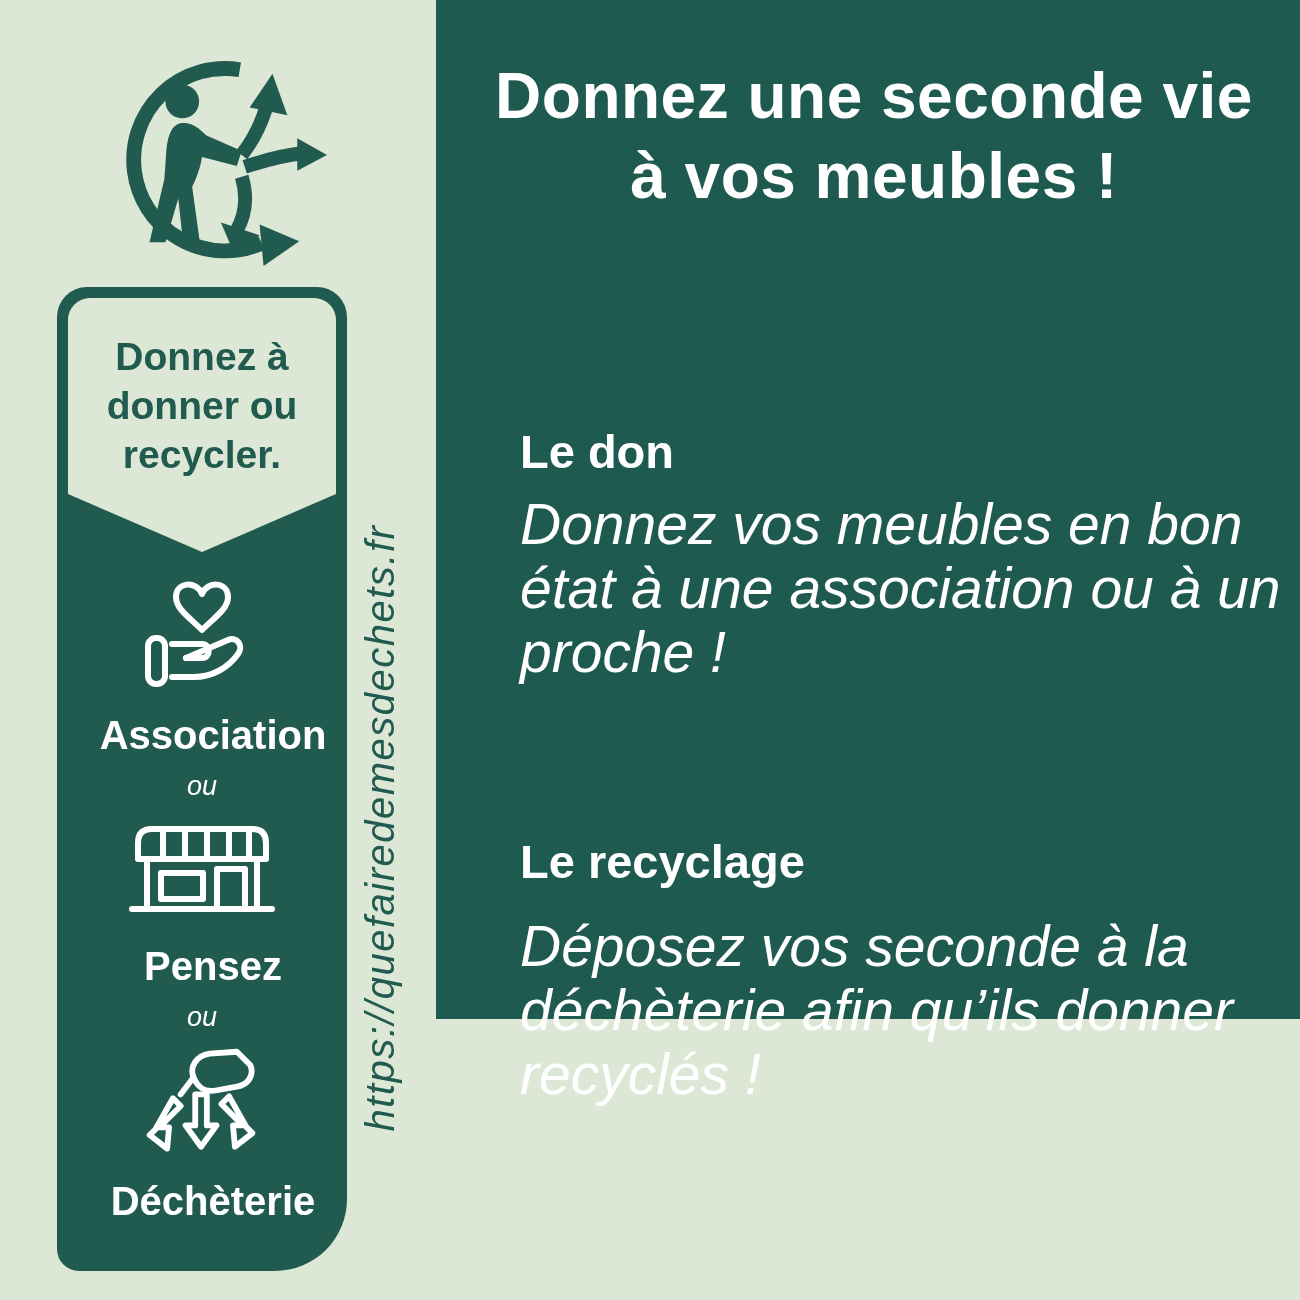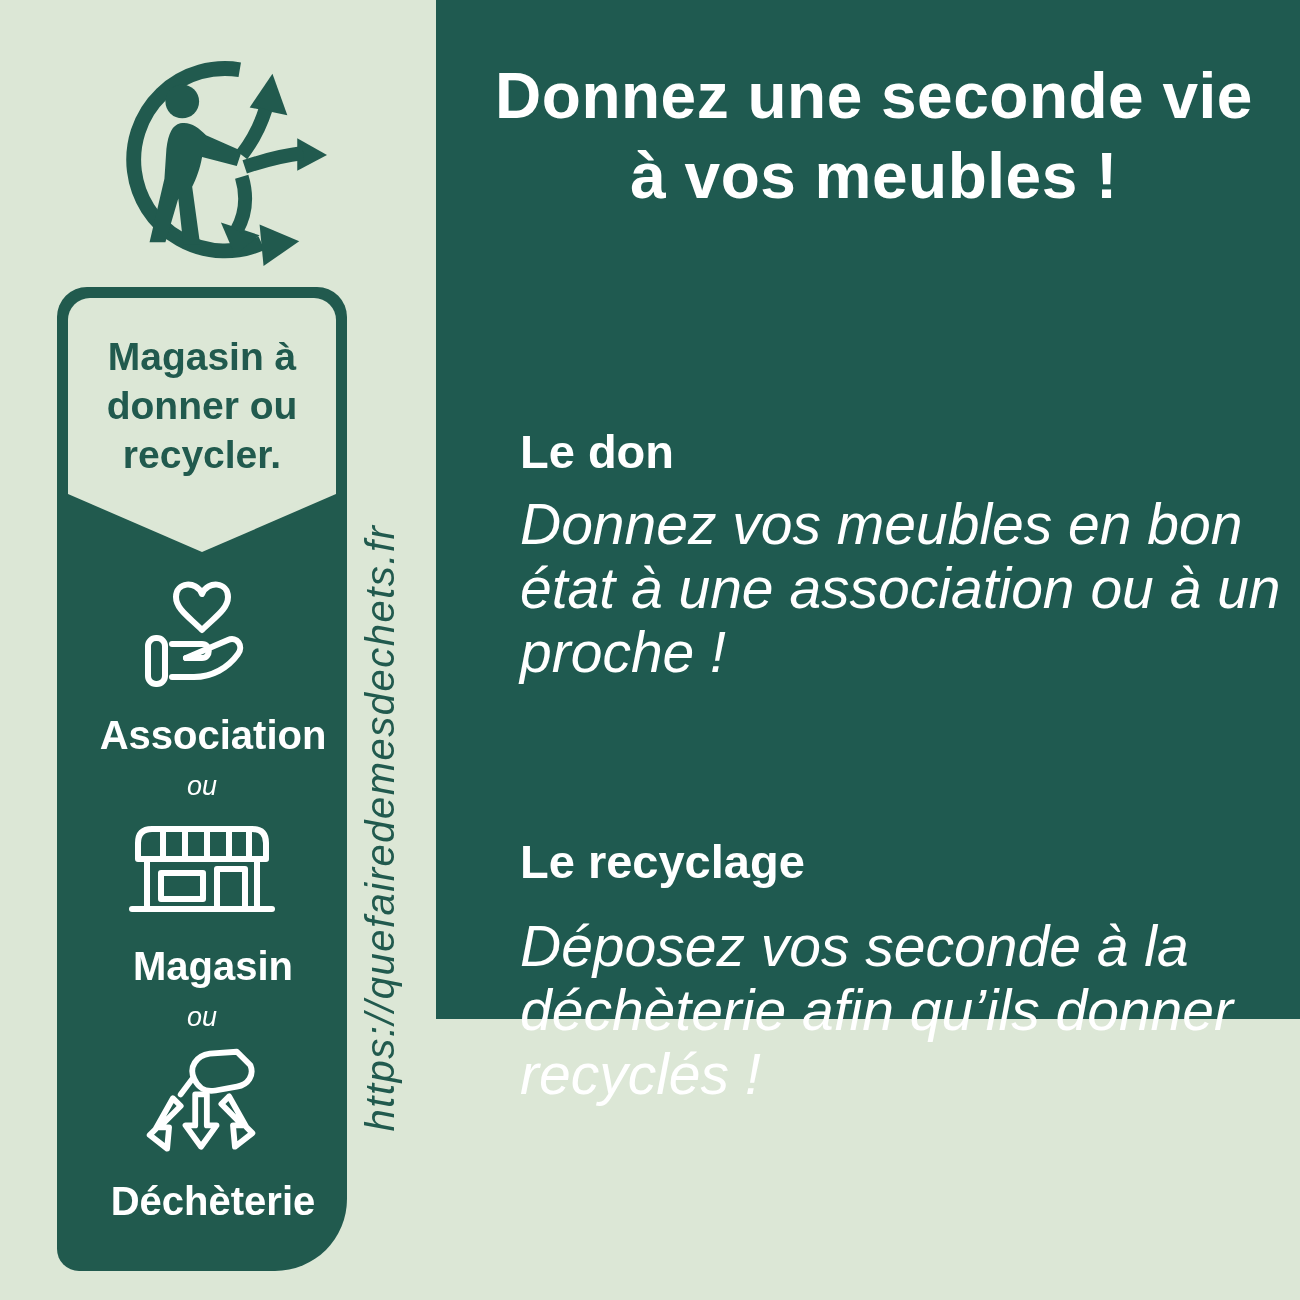--- a/index.html
+++ b/index.html
@@ -91,21 +91,21 @@
         <path d="M153 128 C177 120 195 116 212 114"></path>
         <path d="M150 138 C156 158 154 176 145 192"></path>
       </g>
     </svg>
   </div>
 
   <div class="banner">
 
     <div class="pocket">
       <div class="pocket-rect">
-        <div>Magasin à</div>
+        <div>Donnez à</div>
         <div>donner ou</div>
         <div>recycler.</div>
       </div>
       <div class="pocket-v"></div>
     </div>
 
     <div class="banner-items">
 
       <div class="icon-heart-hand">
         <svg width="132" height="130" viewBox="0 0 132 130">
@@ -126,21 +126,21 @@
           <g fill="none" stroke="#ffffff" stroke-width="6" stroke-linecap="round" stroke-linejoin="round">
             <path d="M25 12 H125 Q139 12 139 26 V42 H11 V26 Q11 12 25 12 Z"></path>
             <path d="M36 13 V42 M58 13 V42 M80 13 V42 M102 13 V42 M122 13 V42"></path>
             <path d="M20 42 V92 M130 42 V92"></path>
             <rect x="34" y="56" width="42" height="26"></rect>
             <path d="M90 92 V52 H118 V92"></path>
             <path d="M5 92 H145"></path>
           </g>
         </svg>
       </div>
-      <div class="item-label">Magasin</div>
+      <div class="item-label">Pensez</div>
 
       <div class="separator">ou</div>
 
       <div class="icon-dump">
         <svg width="126" height="124" viewBox="0 0 128 128">
           <g fill="none" stroke="#ffffff" stroke-width="6" stroke-linecap="round" stroke-linejoin="round">
             <path d="M56 36 C50 24 58 12 72 10 L100 8 L114 22 C118 32 112 42 100 44 L78 48 C68 50 60 45 56 36 Z"></path>
             <path d="M54 36 L42 52"></path>
             <path d="M57 52 H69 V84 H79 L63 106 L47 84 H57 Z"></path>
             <path d="M28 60 L36 68 L14 90 H24 L22 112 L4 98 L10 92 Z" transform="translate(6 -4)"></path>

